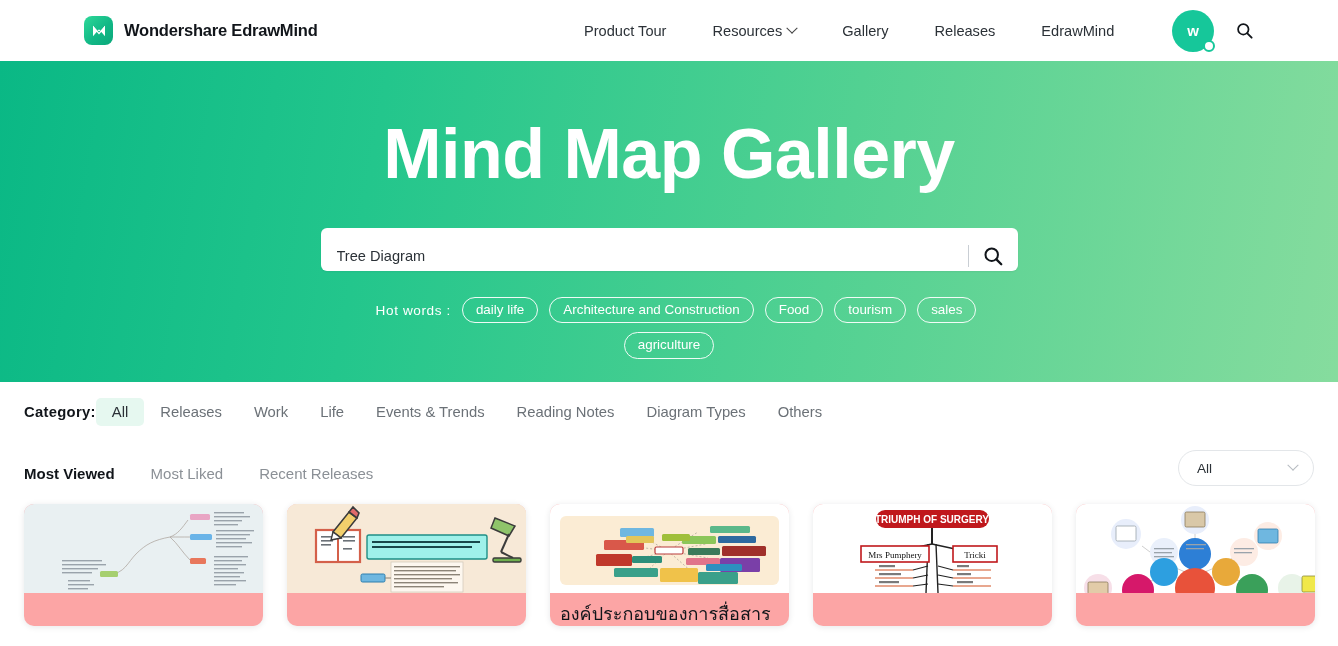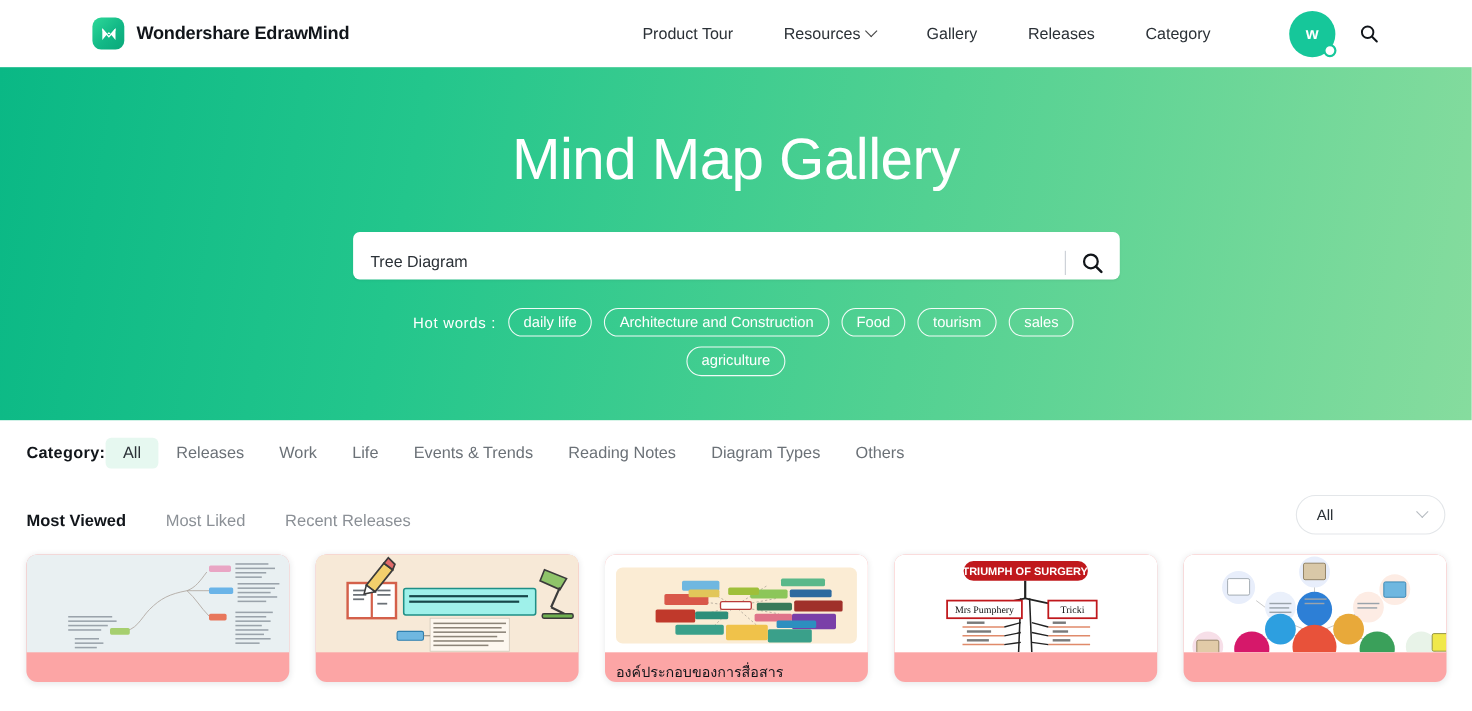--- a/index.html
+++ b/index.html
@@ -66,21 +66,21 @@
   .search-ic { cursor: pointer; display: flex; align-items: center; }
 
   
   .hero {
     height: 321px;
     background: linear-gradient(100deg, #0ab885 0%, #23c68c 28%, #52d192 62%, #86dc9e 100%);
     display: flex; flex-direction: column; align-items: center;
     padding-top: 58px;
   }
   .hero-title {
-    font-size: 53px; font-weight: normal; color: #ffffff;
+    font-size: 70px; font-weight: bold; color: #ffffff;
     letter-spacing: -0.5px; line-height: 1;
   }
   .searchbar {
     margin-top: 39px;
     width: 697px; height: 43px;
     background: #ffffff; border-radius: 6px;
     display: flex; align-items: center;
     padding: 12px 14px 0 16px;
     box-shadow: 0 1px 2px rgba(0,0,0,.05);
   }
@@ -153,21 +153,21 @@
     width: 239px; flex: none;
     background: #fca5a5; border-radius: 10px;
     box-shadow: 0 1px 6px rgba(20,30,40,.10);
     overflow: hidden; cursor: pointer;
   }
   .thumb {
     height: 89px; width: 100%;
     position: relative; overflow: hidden;
   }
   .card-title {
-    font-size: 13px; color: #11151a;
+    font-size: 18px; color: #11151a;
     padding: 9px 10px 0; line-height: 1.35;
     white-space: nowrap; overflow: hidden;
   }
 
   
   .t1 { background: #e9f0f2; }
   
   .t2 { background: #f6e8d6; }
   
   .t3 { background: #ffffff; display:flex; align-items:center; justify-content:center; }
@@ -200,21 +200,21 @@
       <span>Resources</span>
       <i class="chev"></i>
     </div>
     <div class="nav-item">
       <span>Gallery</span>
     </div>
     <div class="nav-item">
       <span>Releases</span>
     </div>
     <div class="nav-item">
-      <span>Category</span>
+      <span>EdrawMind</span>
     </div>
   </nav>
 
   <div class="header-right">
     <div class="avatar">
       <span class="avatar-letter">w</span>
       <span class="avatar-badge"></span>
     </div>
     <div class="search-ic">
       <svg width="19" height="19" viewBox="0 0 24 24" aria-hidden="true">

